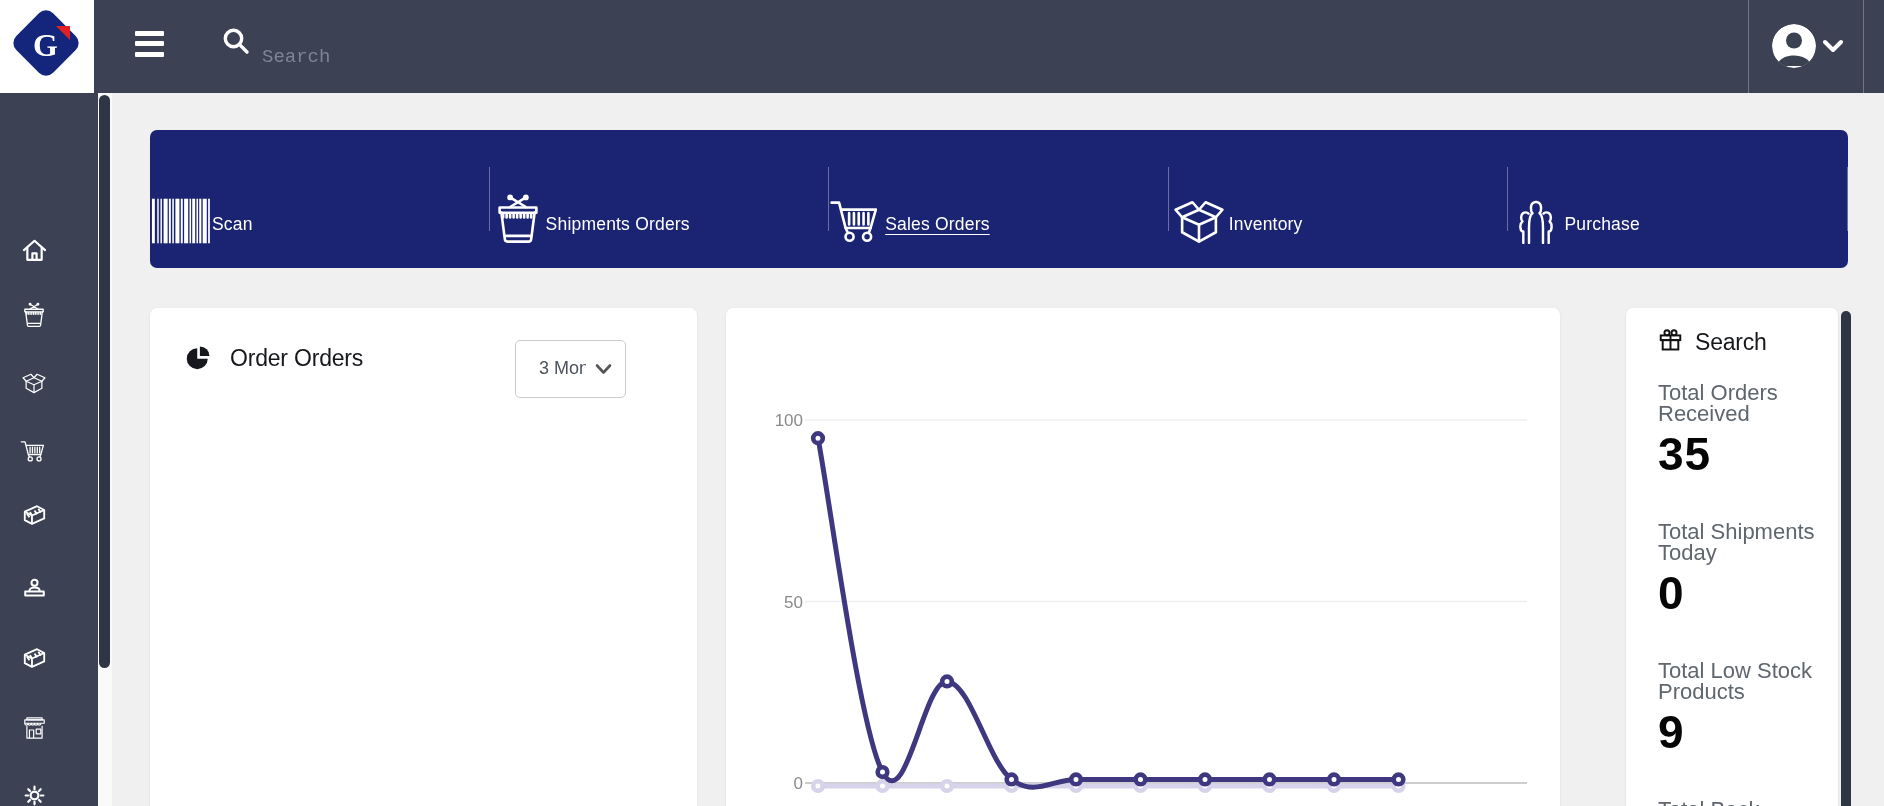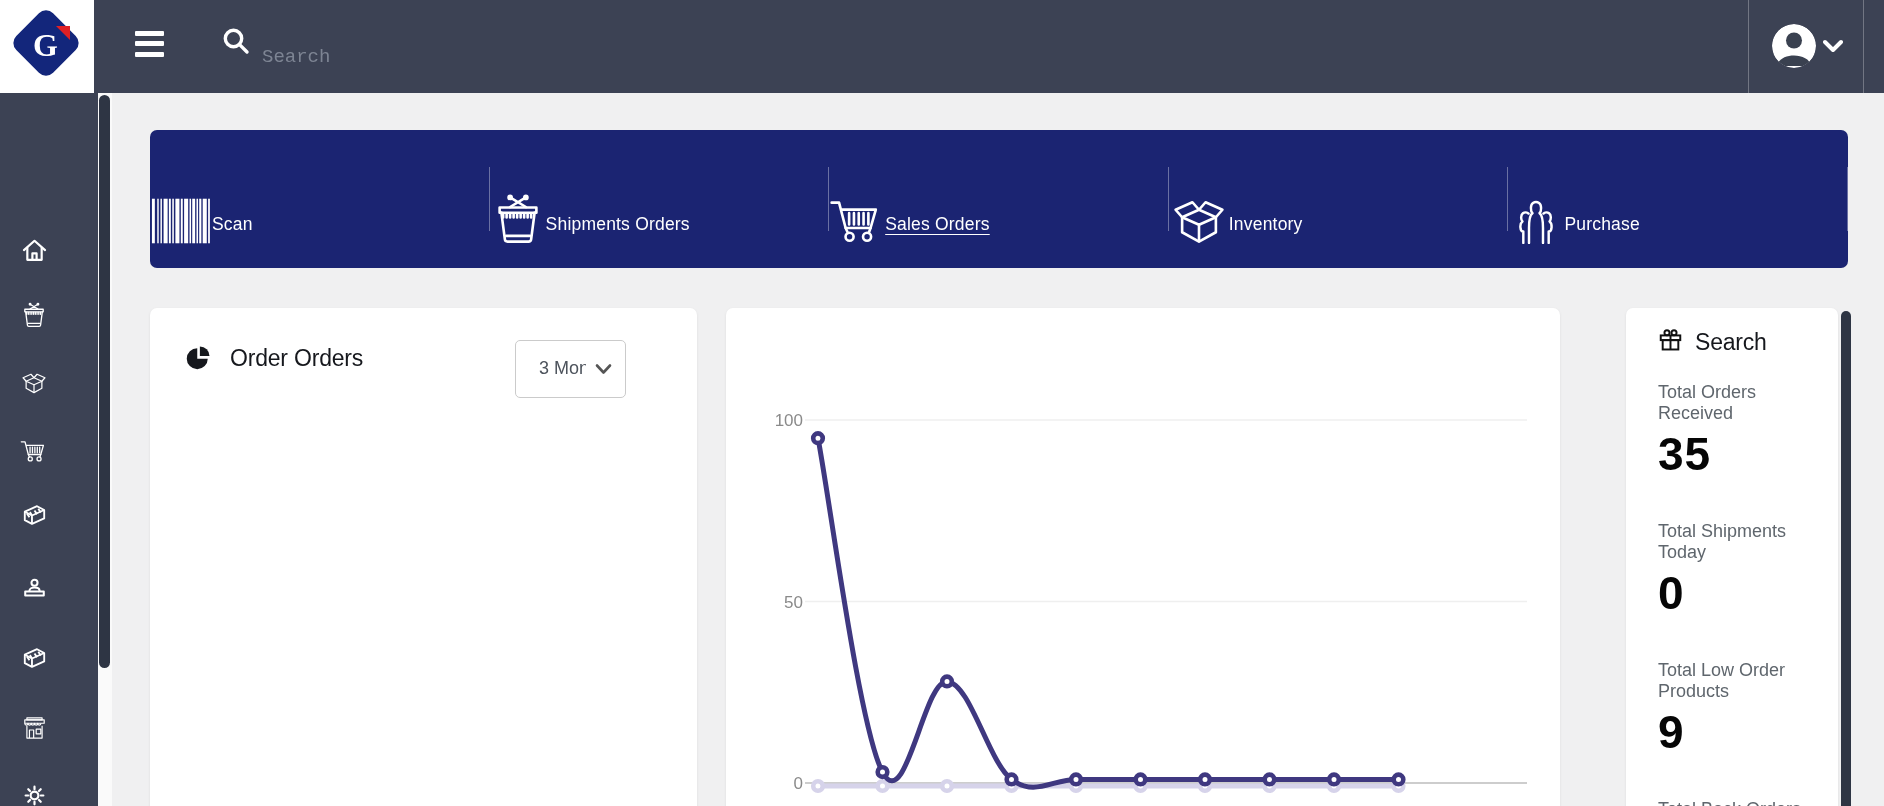--- a/index.html
+++ b/index.html
@@ -48,21 +48,21 @@
   .summary-card .card-title{margin-left:12px;}
 
   
   .select{position:absolute;left:365px;top:32px;width:111px;height:58px;border:1px solid #cbcbcb;border-radius:5px;background:#fff;cursor:pointer;box-sizing:border-box;}
   .select-text{position:absolute;left:23px;top:17px;width:47px;overflow:hidden;white-space:nowrap;font-size:18px;color:#4d535c;}
   .select-chevron{position:absolute;right:13px;top:22px;}
 
   
   .summary-items{position:absolute;left:32px;top:74px;width:165px;}
   .sum-item{margin-bottom:44px;}
-  .sum-label{font-size:18px;line-height:21px;color:#5f666d;}
+  .sum-label{font-size:22px;line-height:21px;color:#5f666d;}
   .sum-value{font-size:46px;font-weight:700;color:#060606;line-height:1.0;margin-top:7px;letter-spacing:1px;}
 
   
   .chart-svg{position:absolute;left:0;top:0;}
   .ytick{font-size:17px;fill:#8a8a8a;}
 
   
   .page-thumb{position:absolute;left:1841px;top:311px;width:10px;height:520px;background:var(--thumb,#2e3544);border-radius:6px;}
 </style>
 </head>
@@ -326,21 +326,21 @@
     <div class="summary-items" id="summary-items">
         <div class="sum-item">
           <div class="sum-label">Total Orders Received</div>
           <div class="sum-value">35</div>
         </div>
         <div class="sum-item">
           <div class="sum-label">Total Shipments Today</div>
           <div class="sum-value">0</div>
         </div>
         <div class="sum-item">
-          <div class="sum-label">Total Low Order Products</div>
+          <div class="sum-label">Total Low Stock Products</div>
           <div class="sum-value">9</div>
         </div>
         <div class="sum-item">
           <div class="sum-label">Total Back Orders</div>
         </div>
       </div>
   </section>
 
   <div class="page-thumb"></div>
 

